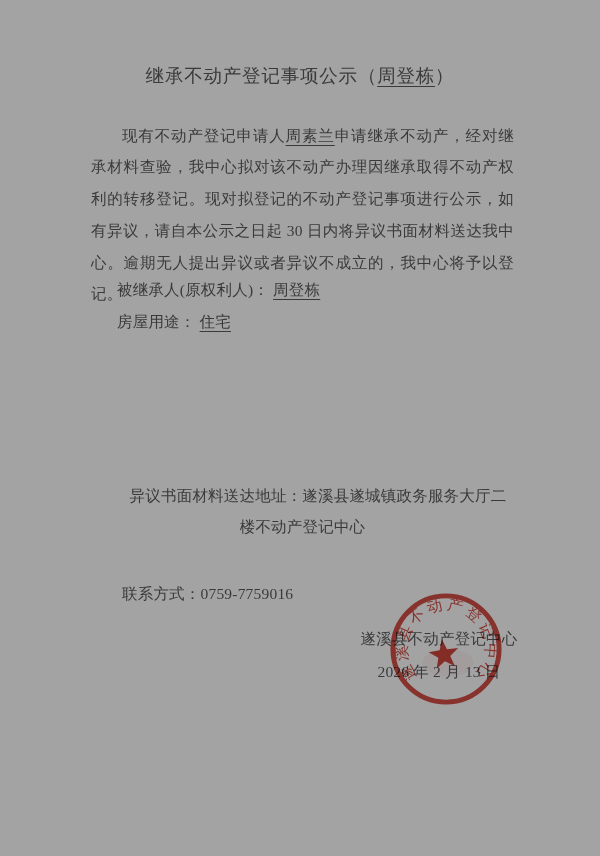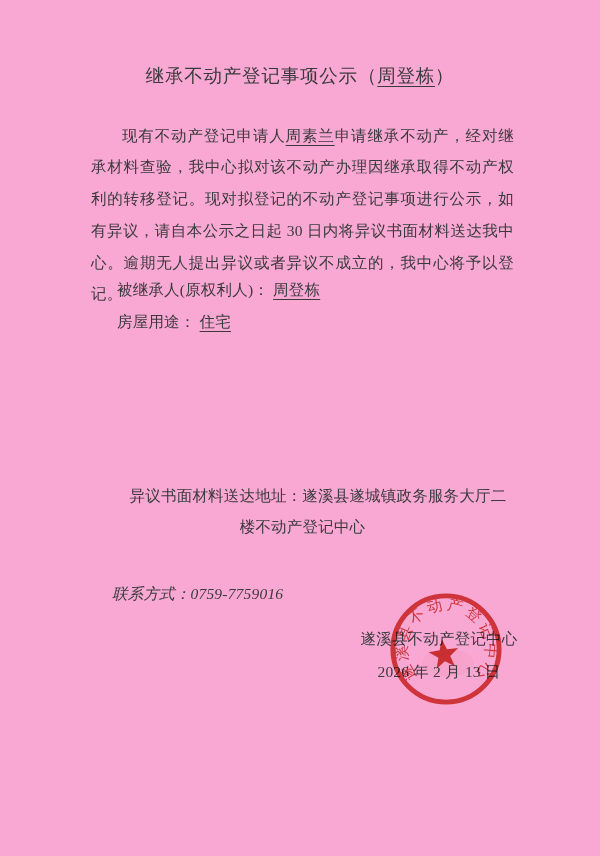--- a/index.html
+++ b/index.html
@@ -4,21 +4,21 @@
 <style>
   html, body { margin: 0; padding: 0; }
   body {
     width: 600px; height: 856px;
     background: #e9e9e9;
     font-family: "Liberation Serif", "DejaVu Serif", serif;
   }
   .page {
     position: relative;
     width: 600px; height: 856px;
-    background: #f9a8d4;
+    background: #a3a3a3;
     color: #3a3a3c;
     overflow: hidden;
   }
   .title {
     position: absolute;
     top: 63px; left: 0; width: 600px;
     text-align: center;
     font-size: 18.5px;
     letter-spacing: 0.8px;
     font-weight: 400;
@@ -40,21 +40,21 @@
   }
   .field-row { padding-left: 31px; white-space: nowrap; }
   .para-address {
     position: absolute;
     top: 464px; left: 91px; width: 423px;
     text-indent: 31px;
     text-align: center;
   }
   .contact {
     position: absolute;
-    top: 562px; left: 112px; font-style: italic;
+    top: 562px; left: 122px;
   }
   .signature {
     position: absolute;
     top: 623px; left: 328px; width: 222px;
     text-align: center;
     line-height: 32.5px;
   }
   .u {
     text-decoration: underline;
     text-underline-offset: 4px;

